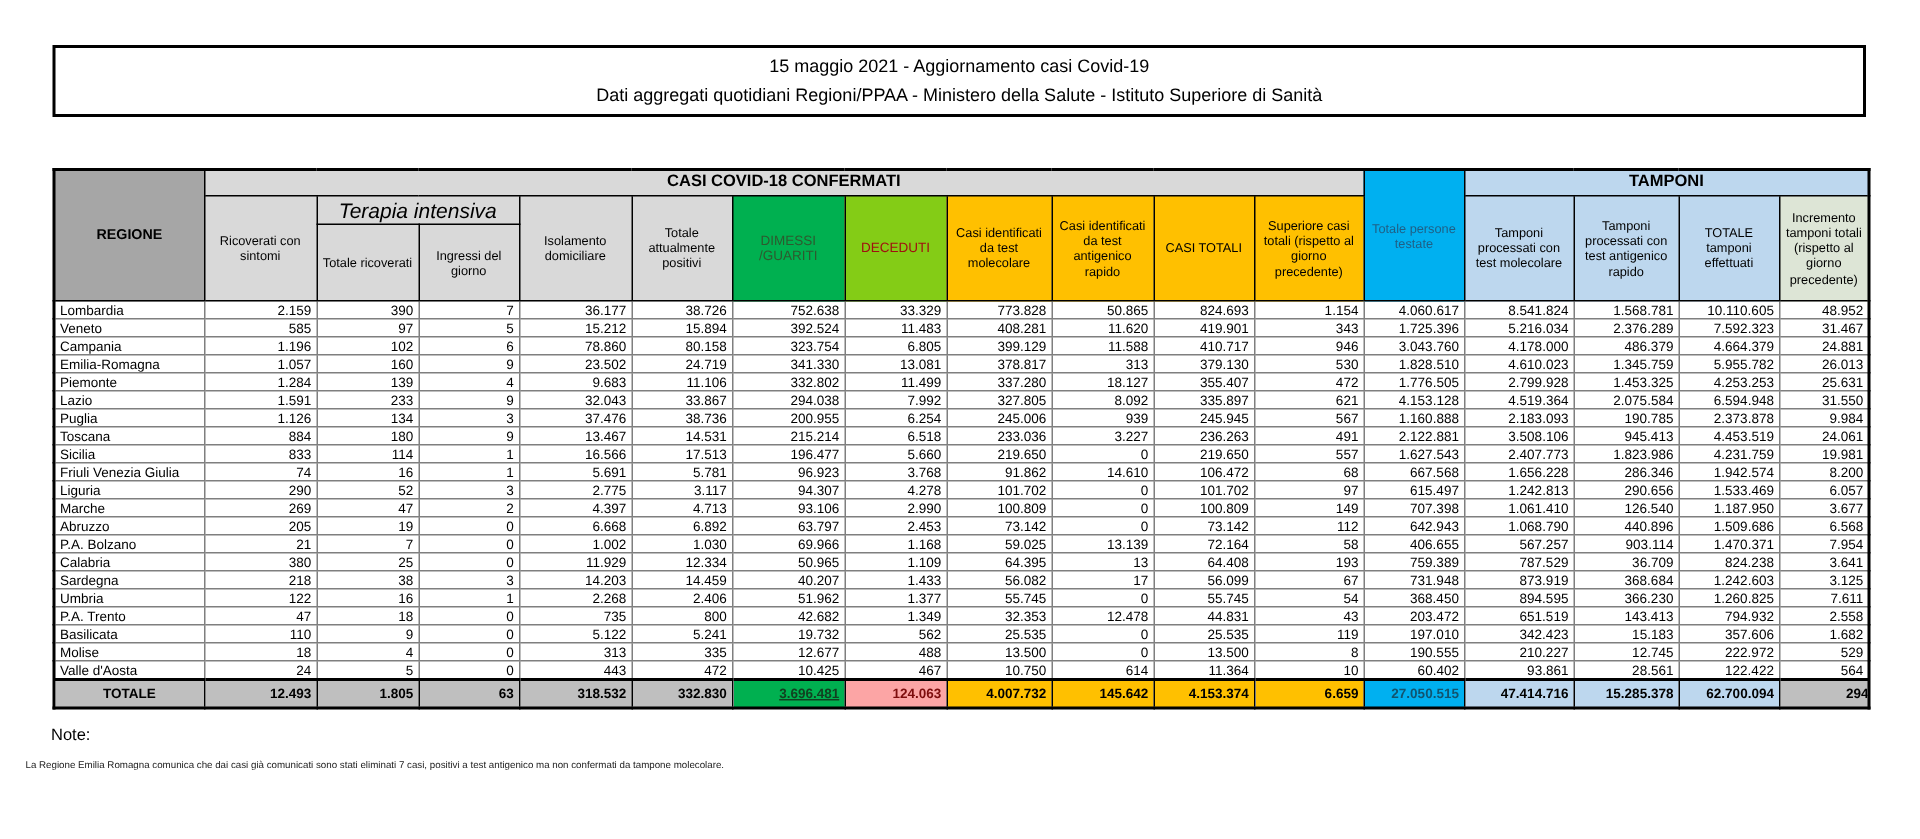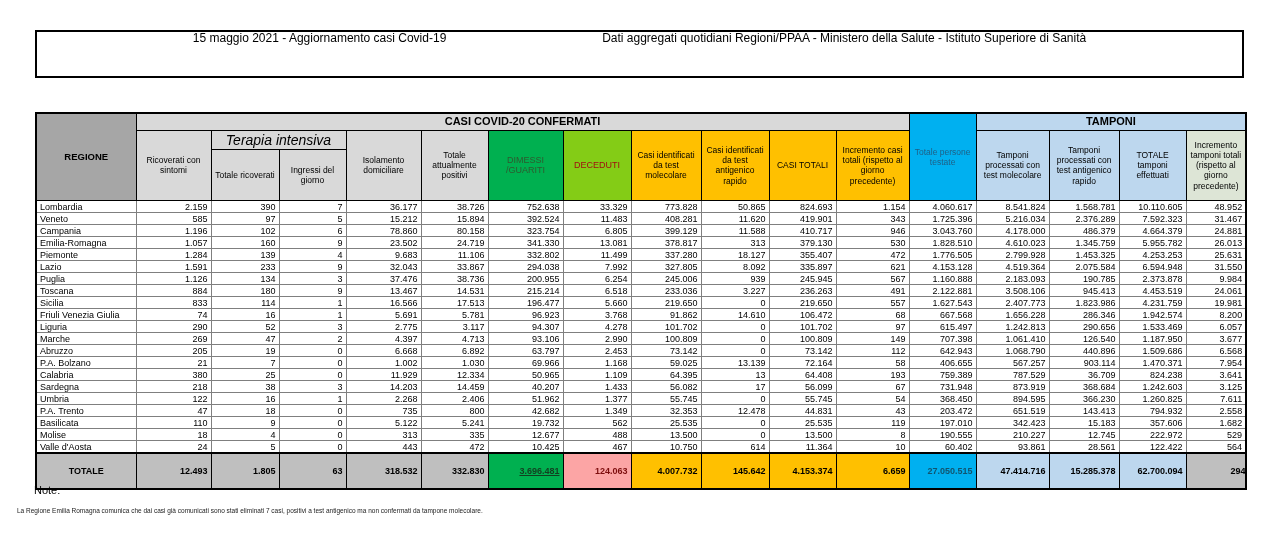--- a/index.html
+++ b/index.html
@@ -2,21 +2,21 @@
 <html><head>
 <meta charset="utf-8">
 <style>
   * { box-sizing: border-box; margin: 0; padding: 0; }
   html, body { width: 1280px; height: 559px; background: #ffffff;
     font-family: "Liberation Sans", sans-serif; color: #000; overflow: hidden; position: relative; }
 
   .report-header {
     position: absolute; left: 35px; top: 30px; width: 1209px; height: 48px;
     border: 2px solid #000; background: #fff;
-    display: flex; flex-direction: row; justify-content: space-evenly;
+    display: flex; flex-direction: column; justify-content: space-evenly;
     text-align: center;
   }
   .report-header .line { font-size: 12px; line-height: 13px; }
 
   table.covid {
     position: absolute; left: 35px; top: 112px; width: 1210px;
     border-collapse: collapse; table-layout: fixed;
     border: 2px solid #000;
   }
   th {
@@ -37,21 +37,21 @@
   tr.hr1 { height: 17px; } tr.hr2 { height: 16px; } tr.hr3 { height: 51px; }
 
   td {
     border: 1px solid #7f7f7f; background: #fff;
     font-size: 9px; line-height: 10px; height: 12px;
     text-align: right; padding: 0 3px; white-space: nowrap; overflow: hidden;
   }
   td.region { text-align: left; }
 
   tr.total td { font-weight: bold; border: 1px solid #000; border-top: 2px solid #000;
-    background: #BFBFBF; height: 36px; }
+    background: #BFBFBF; height: 19px; }
   tr.total td.region { text-align: center; }
   tr.total td.t-g  { background: #00B050; color: #123f20; text-decoration: underline; }
   tr.total td.t-r  { background: #fca5a5; color: #7d0d0d; }
   tr.total td.t-y  { background: #FFC000; }
   tr.total td.t-c  { background: #00B0F0; color: #11546f; }
   tr.total td.t-lb { background: #BDD7EE; }
   tr.total td.t-gy { background: #BFBFBF; padding-left: 44px; }
 
   .notes { position: absolute; left: 17px; top: 484px; }
   .notes .note-label { font-size: 11px; margin-left: 17px; }
@@ -81,35 +81,35 @@
       <col style="width:73px">
     <col style="width:67px">
       <col style="width:73px">
       <col style="width:70px">
       <col style="width:67px">
     <col style="width:60px">
   </colgroup>
   <thead>
     <tr class="hr1">
       <th class="regione" rowspan="3">REGIONE</th>
-      <th class="band" colspan="11">CASI COVID-20 CONFERMATI</th>
+      <th class="band" colspan="11">CASI COVID-18 CONFERMATI</th>
       <th class="th-cyan" rowspan="3">Totale persone testate</th>
       <th class="band th-lblue" colspan="4">TAMPONI</th>
     </tr>
     <tr class="hr2">
       <th rowspan="2">Ricoverati con sintomi</th>
       <th class="band-sub" colspan="2">Terapia intensiva</th>
       <th rowspan="2">Isolamento domiciliare</th>
       <th rowspan="2">Totale attualmente positivi</th>
       <th rowspan="2" class="th-green">DIMESSI /GUARITI</th>
       <th rowspan="2" class="th-red">DECEDUTI</th>
       <th rowspan="2" class="th-yellow">Casi identificati da test molecolare</th>
       <th rowspan="2" class="th-yellow">Casi identificati da test antigenico rapido</th>
       <th rowspan="2" class="th-yellow">CASI TOTALI</th>
-      <th rowspan="2" class="th-yellow">Incremento casi totali (rispetto al giorno precedente)</th>
+      <th rowspan="2" class="th-yellow">Superiore casi totali (rispetto al giorno precedente)</th>
       <th rowspan="2" class="th-lblue">Tamponi processati con test molecolare</th>
       <th rowspan="2" class="th-lblue">Tamponi processati con test antigenico rapido</th>
       <th rowspan="2" class="th-lblue">TOTALE tamponi effettuati</th>
       <th rowspan="2" class="th-pgreen">Incremento tamponi totali (rispetto al giorno precedente)</th>
     </tr>
     <tr class="hr3">
       <th>Totale ricoverati</th>
       <th>Ingressi del giorno</th>
     </tr>
   </thead>

